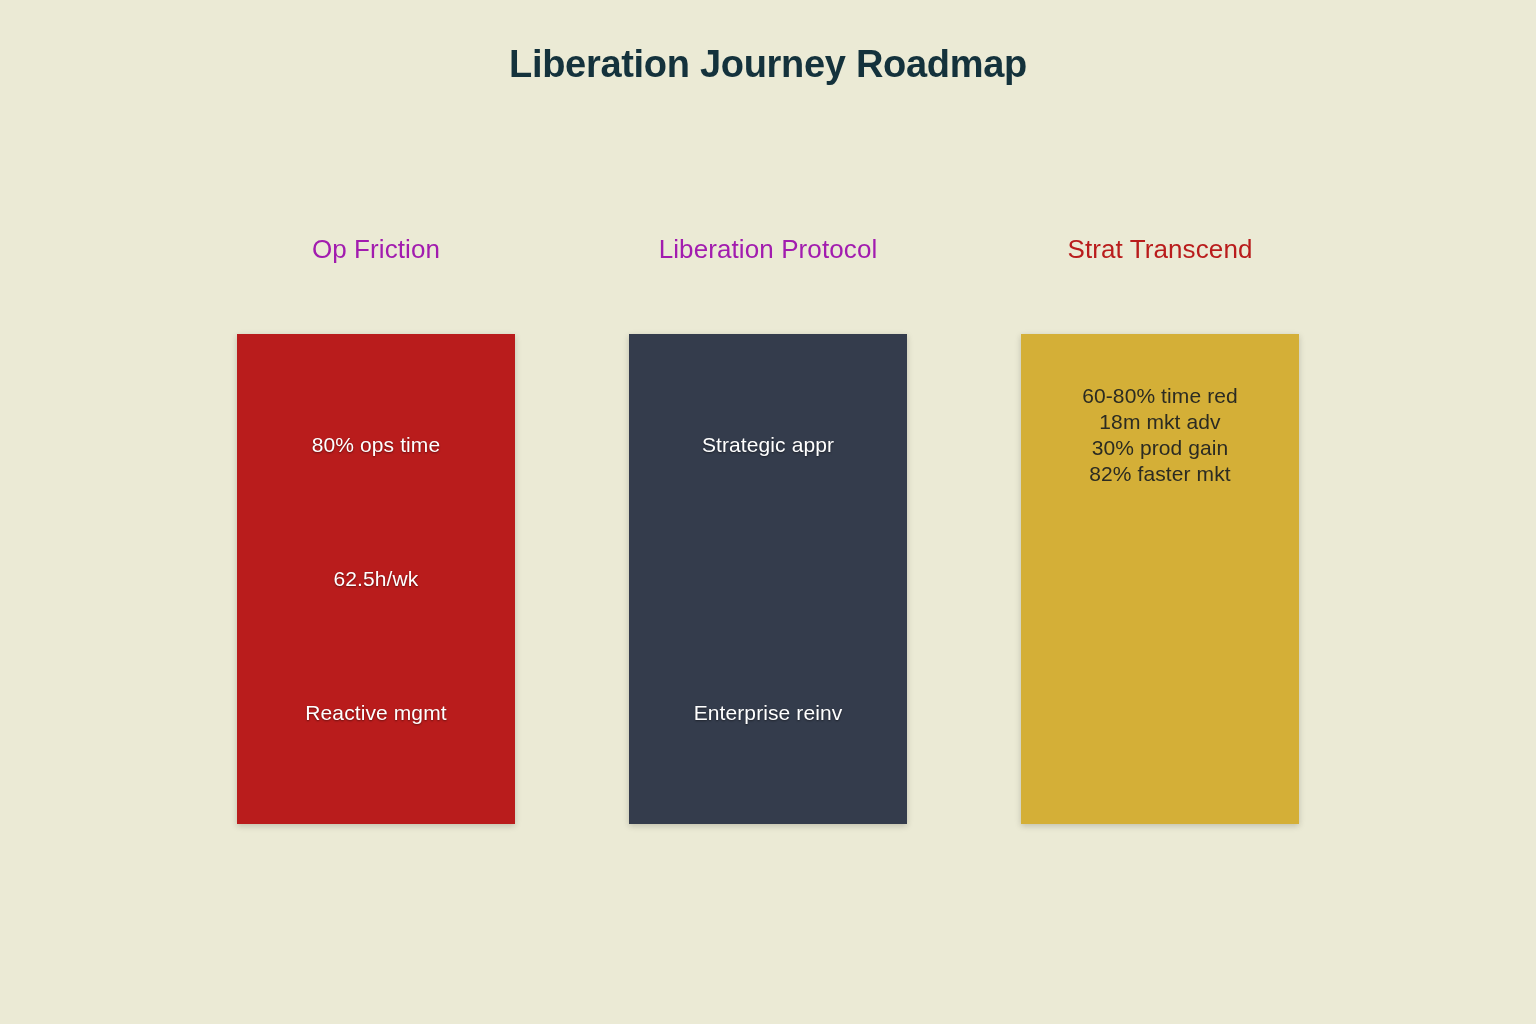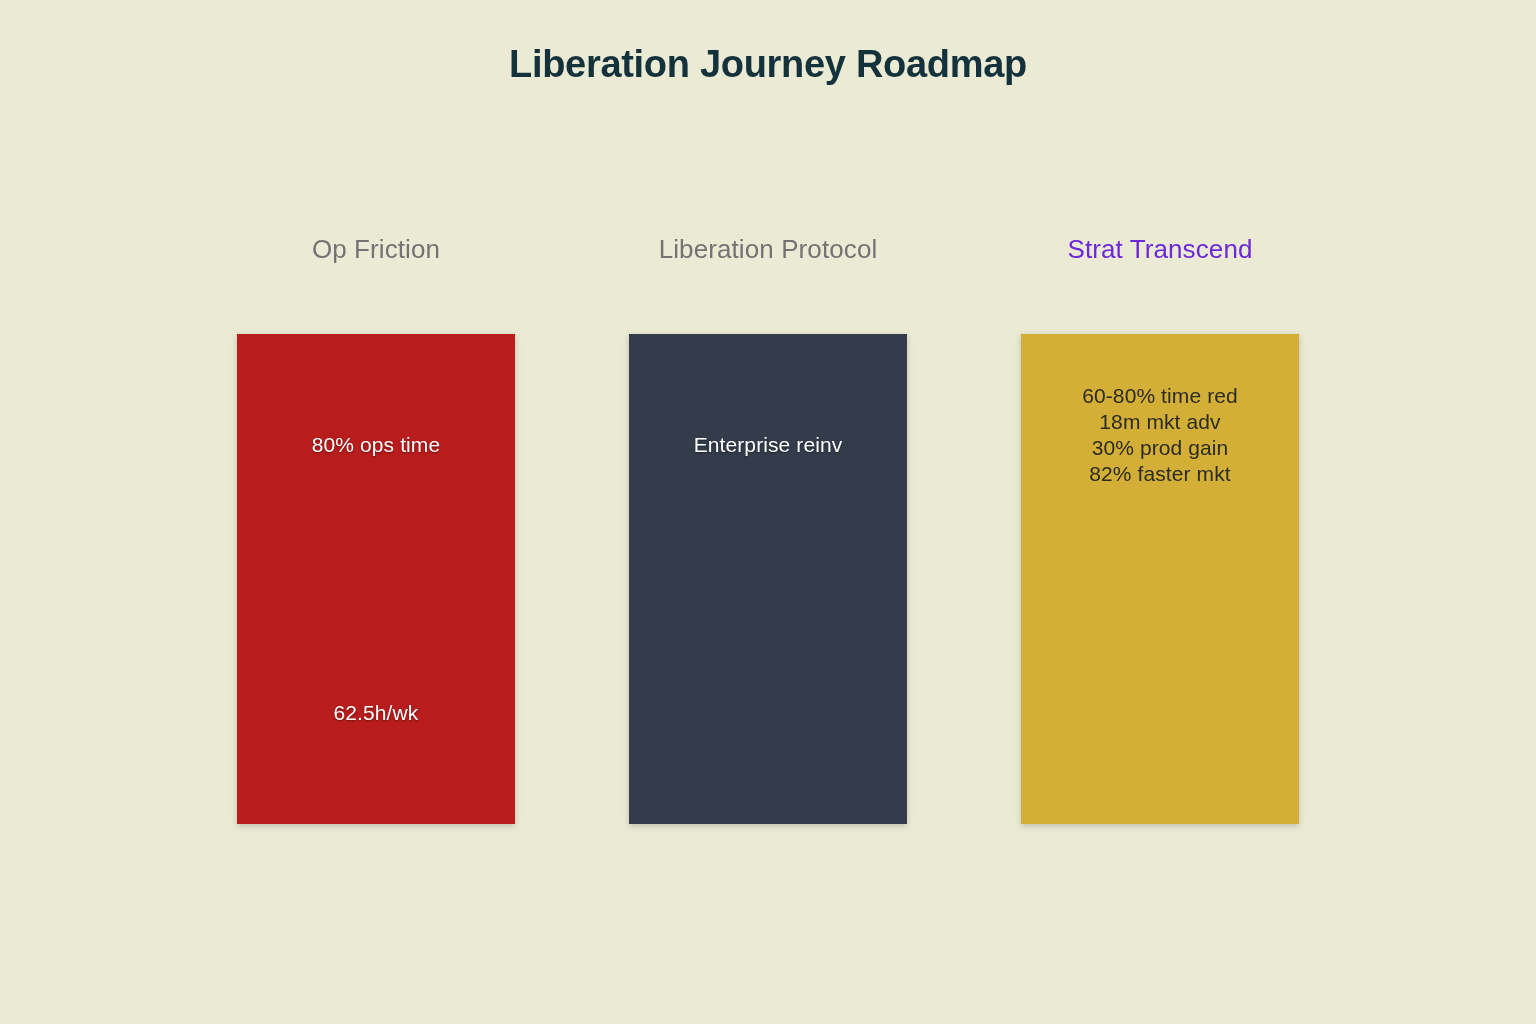--- a/index.html
+++ b/index.html
@@ -53,26 +53,26 @@
     flex-direction: column;
     align-items: center;
   }
 
   .column-header {
     font-size: 26px;
     font-weight: 400;
     line-height: 34px;
     letter-spacing: 0.1px;
     text-align: center;
-    color: #737373;
+    color: #a21caf;
     height: 34px;
     margin-bottom: 68px;
   }
   .column.accent .column-header {
-    color: #6d28d9;
+    color: #b91c1c;
   }
 
   .column-box {
     width: 278px;
     height: 490px;
     box-sizing: border-box;
     display: flex;
     flex-direction: column;
     justify-content: center;
     align-items: center;
@@ -120,28 +120,30 @@
   <div class="slide-title">Liberation Journey Roadmap</div>
 
   <div class="columns">
 
     <div class="column">
       <div class="column-header">Op Friction</div>
       <div class="column-box navy">
         <div class="items three">
           <div class="item">80% ops time</div>
           <div class="item">62.5h/wk</div>
+          <div class="item">Reactive mgmt</div>
         </div>
       </div>
     </div>
 
     <div class="column">
       <div class="column-header">Liberation Protocol</div>
       <div class="column-box slate">
         <div class="items three">
+          <div class="item">Strategic appr</div>
           <div class="item">Enterprise reinv</div>
         </div>
       </div>
     </div>
 
     <div class="column accent">
       <div class="column-header">Strat Transcend</div>
       <div class="column-box gold">
         <div class="items four">
           <div class="item">60-80% time red</div>

